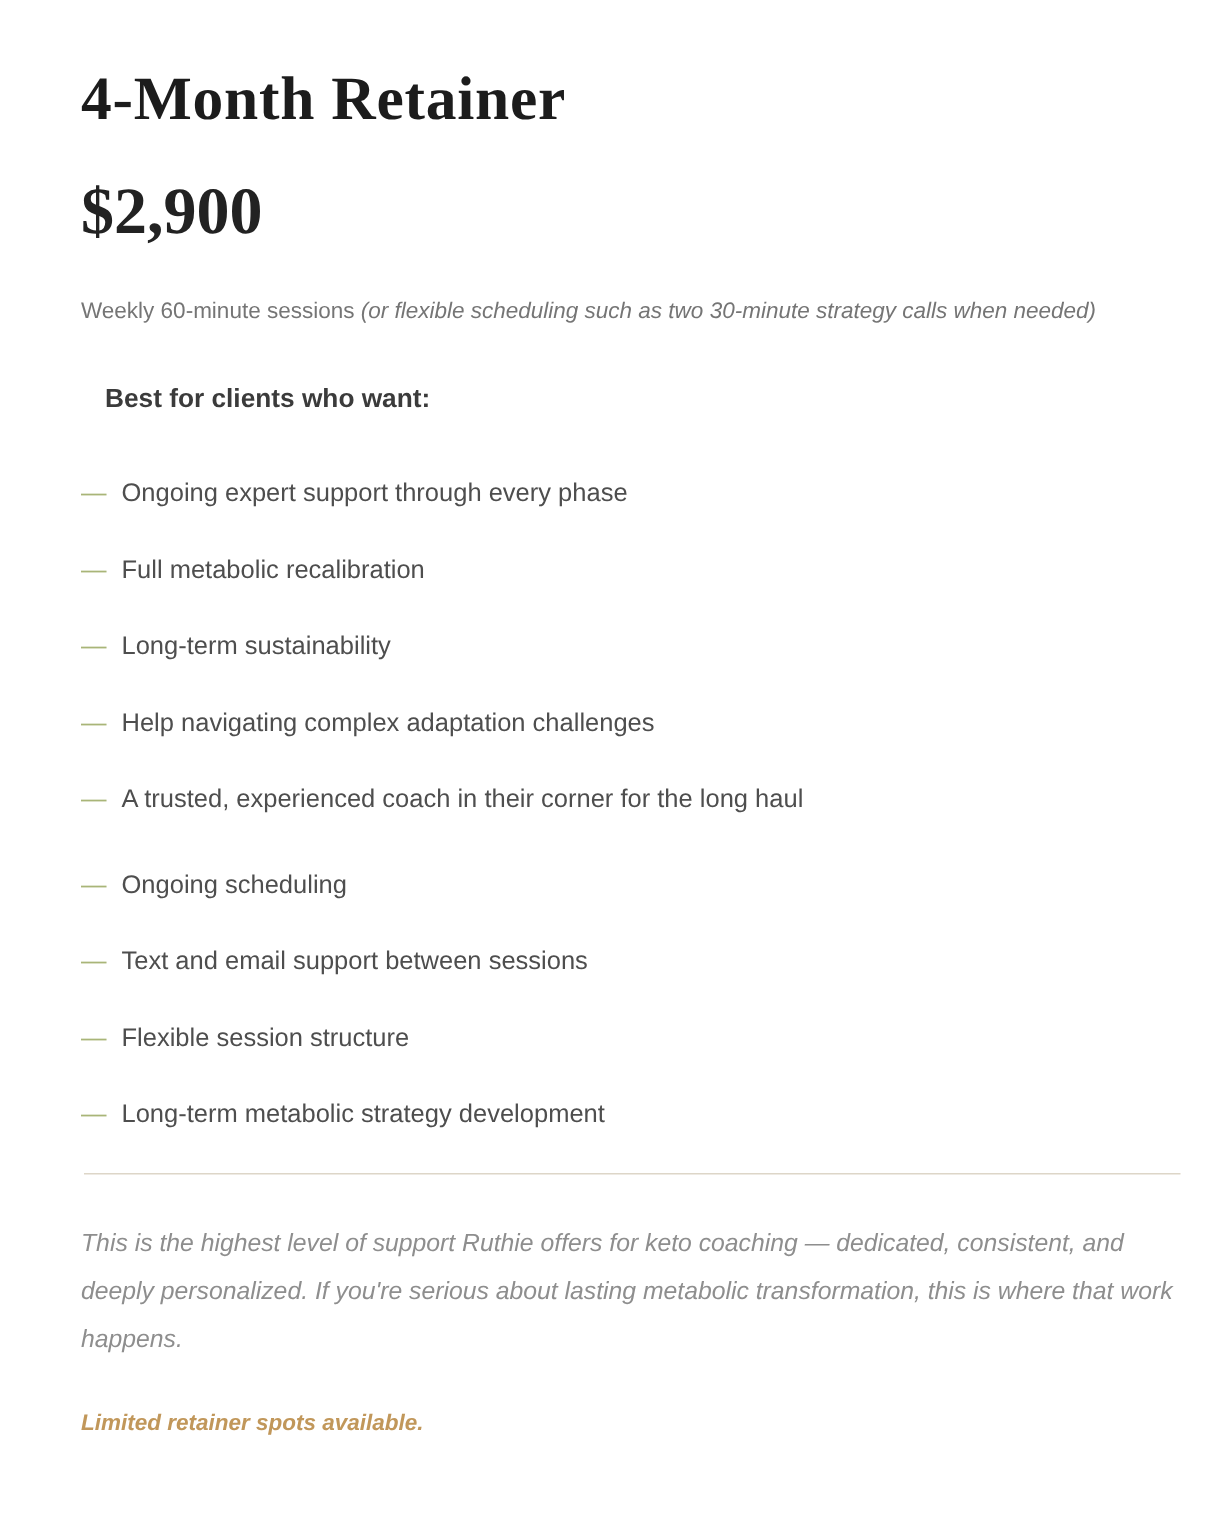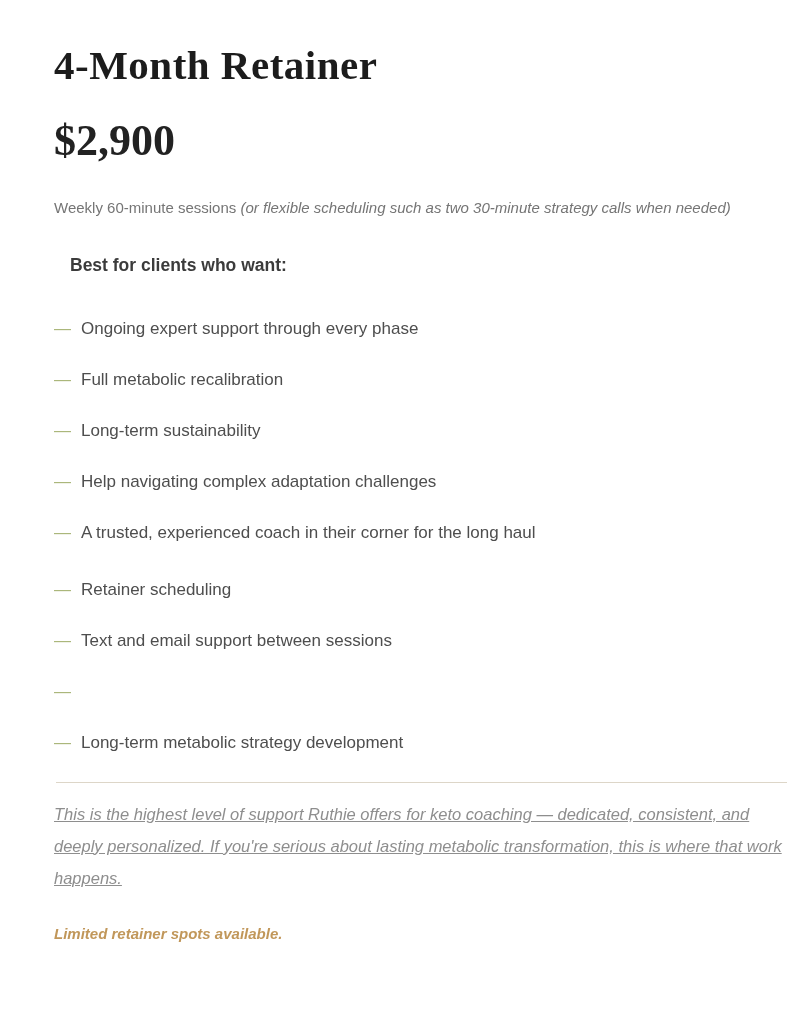--- a/index.html
+++ b/index.html
@@ -77,27 +77,26 @@
   }
   ul.dash-list.includes-list {
     margin-top: 33px;
   }
   hr.divider {
     border: none;
     border-top: 1px solid #ddd6c8;
     margin: 17px 2px 0 2px;
   }
   .closing-paragraph {
-    margin: 15px 0 0 0;
+    margin: 30px 0 0 0;
     max-width: 728px;
     font-size: 16.5px;
     font-style: italic;
     color: #8e8e8e;
     line-height: 32px;
-    text-decoration: underline;
   }
   .availability {
     margin: 31px 0 0 0;
     font-size: 15px;
     font-weight: 700;
     font-style: italic;
     color: #c1975a;
   }
 </style>
 </head>
@@ -133,28 +132,29 @@
     <li>
       <span class="dash">—</span>
       <span>A trusted, experienced coach in their corner for the long haul</span>
     </li>
   </ul>
 
 
   <ul class="dash-list includes-list">
     <li>
       <span class="dash">—</span>
-      <span>Retainer scheduling</span>
+      <span>Ongoing scheduling</span>
     </li>
     <li>
       <span class="dash">—</span>
       <span>Text and email support between sessions</span>
     </li>
     <li>
       <span class="dash">—</span>
+      <span>Flexible session structure</span>
     </li>
     <li>
       <span class="dash">—</span>
       <span>Long-term metabolic strategy development</span>
     </li>
   </ul>
 
   <hr class="divider">
 
   <p class="closing-paragraph">This is the highest level of support Ruthie offers for keto coaching — dedicated, consistent, and deeply personalized. If you're serious about lasting metabolic transformation, this is where that work happens.</p>

